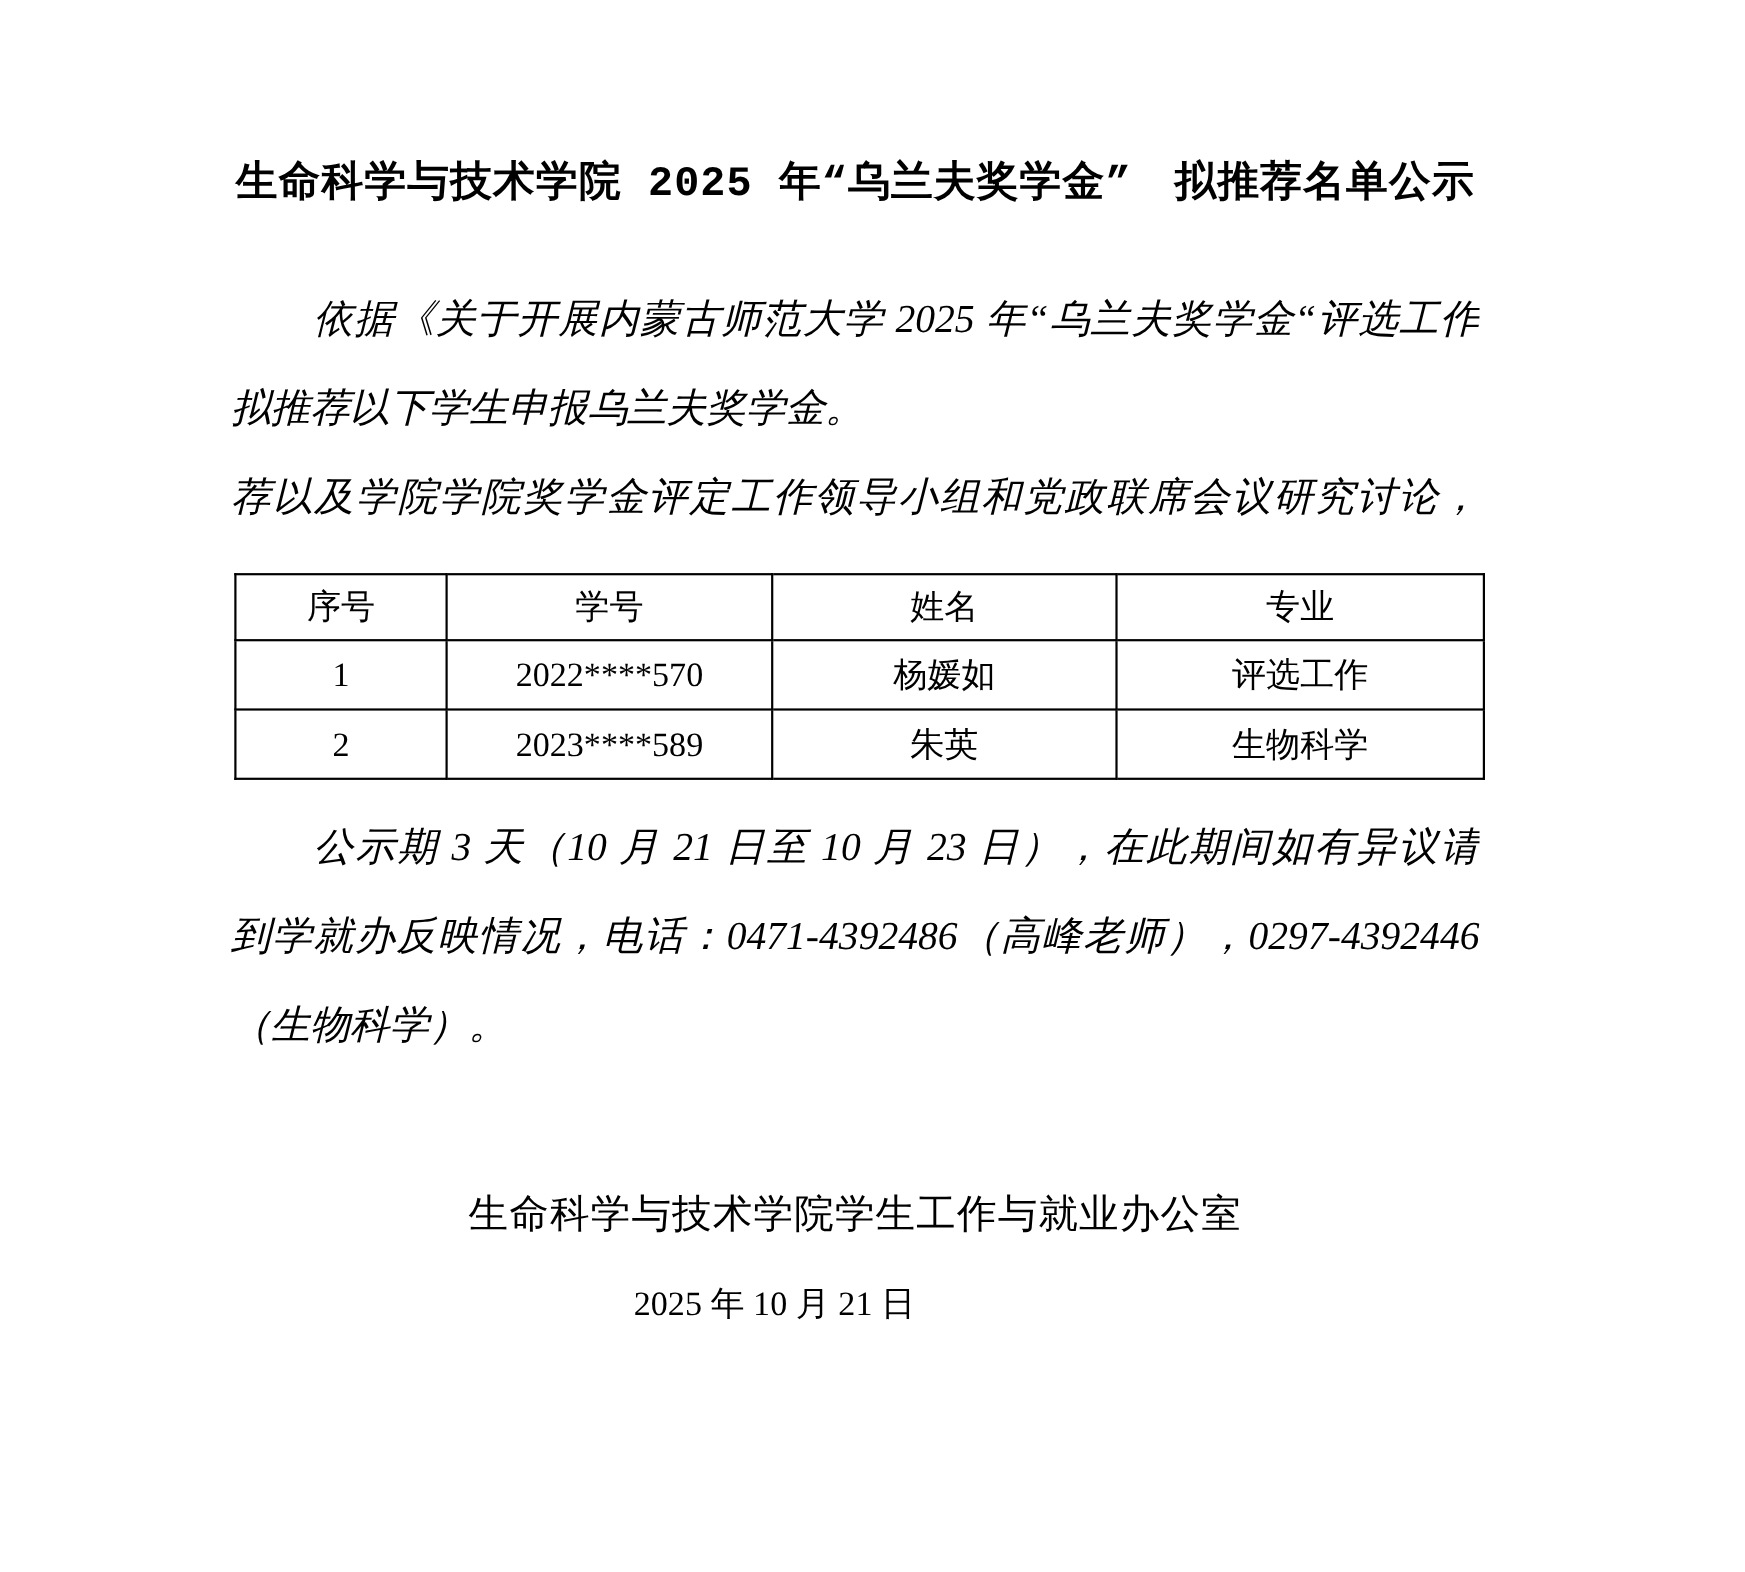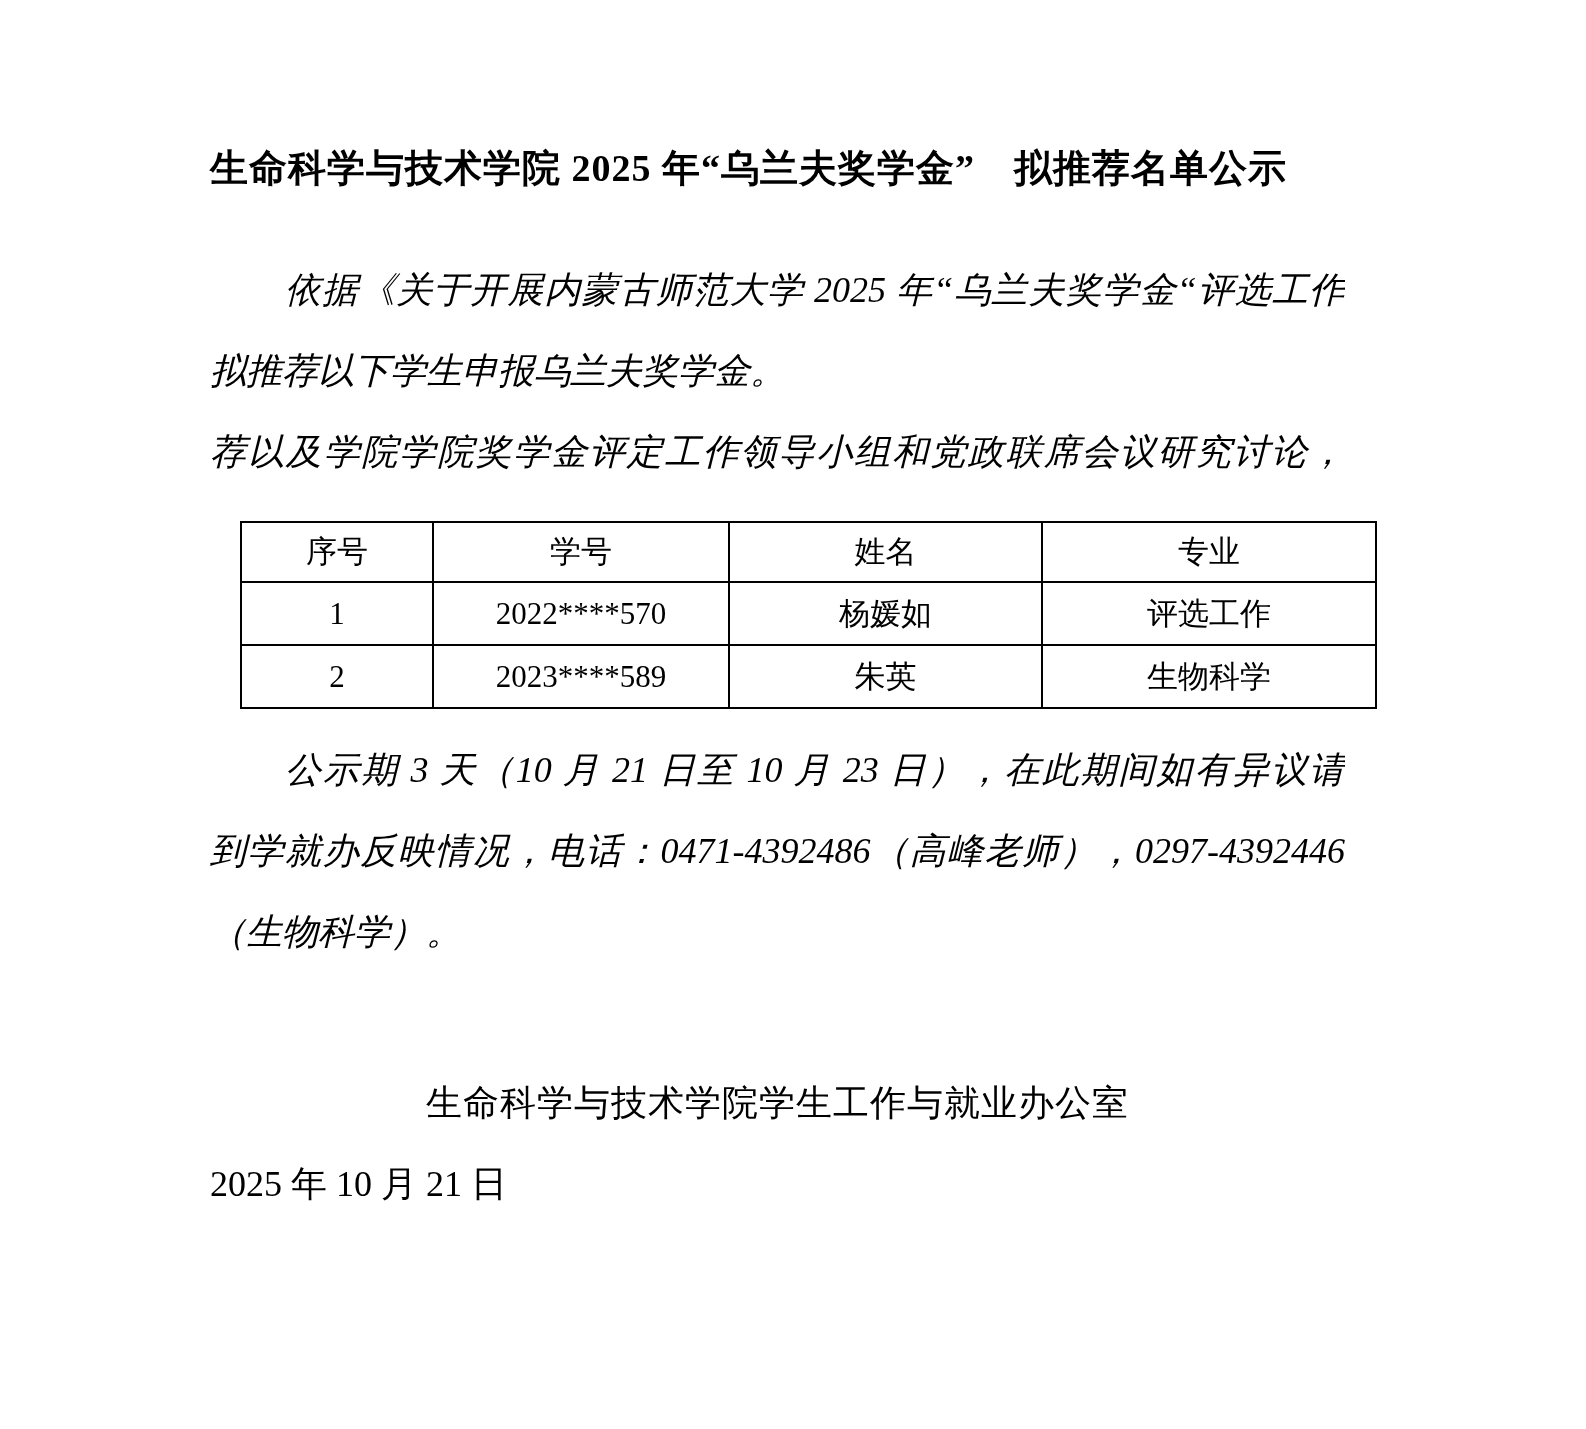--- a/index.html
+++ b/index.html
@@ -14,25 +14,25 @@
     color: #000000;
     font-family: "Liberation Serif", "DejaVu Serif", serif;
   }
   .page {
     box-sizing: border-box;
     width: 1586px;
     height: 1429px;
     padding: 138px 241px 0 210px;
   }
   .doc-title {
-    font-family: Liberation Serif, serif;
+    font-family: Liberation Mono, monospace;
     font-weight: 700;
     font-size: 38px;
     line-height: 60px;
-    text-align: left;
+    text-align: center;
     margin-bottom: 52px;
     letter-spacing: 1px;
     white-space: nowrap;
   }
   .para .line {
     font-size: 36px;
     line-height: 81px;
     height: 81px;
     text-align: justify;
     text-align-last: justify;
@@ -43,21 +43,21 @@
     text-indent: 75px;
   }
   .para .line.last {
     text-align-last: left;
   }
   table.roster {
     border-collapse: collapse;
     table-layout: fixed;
     width: 1135px;
     position: relative;
-    left: 30px;
+    left: 3px;
     margin-top: 28px;
   }
   table.roster th,
   table.roster td {
     border: 2px solid #000000;
     font-weight: normal;
     font-size: 31px;
     text-align: center;
     vertical-align: middle;
     padding: 0;
@@ -68,24 +68,24 @@
   .para2 { margin-top: 21px; }
   .closing { margin-top: 90px; }
   .closing .sig-line {
     font-size: 36px;
     line-height: 81px;
     height: 81px;
     text-align: center;
     letter-spacing: 1px;
   }
   .closing .date-line {
-    font-size: 36px;
+    font-size: 31px;
     line-height: 81px;
     height: 81px;
-    text-align: left;
+    text-align: center;
     padding-right: 147px;
   }
 </style>
 </head>
 <body>
 
 <div class="page">
 
   <div class="doc-title">生命科学与技术学院 2025 年“乌兰夫奖学金”　拟推荐名单公示</div>
 

